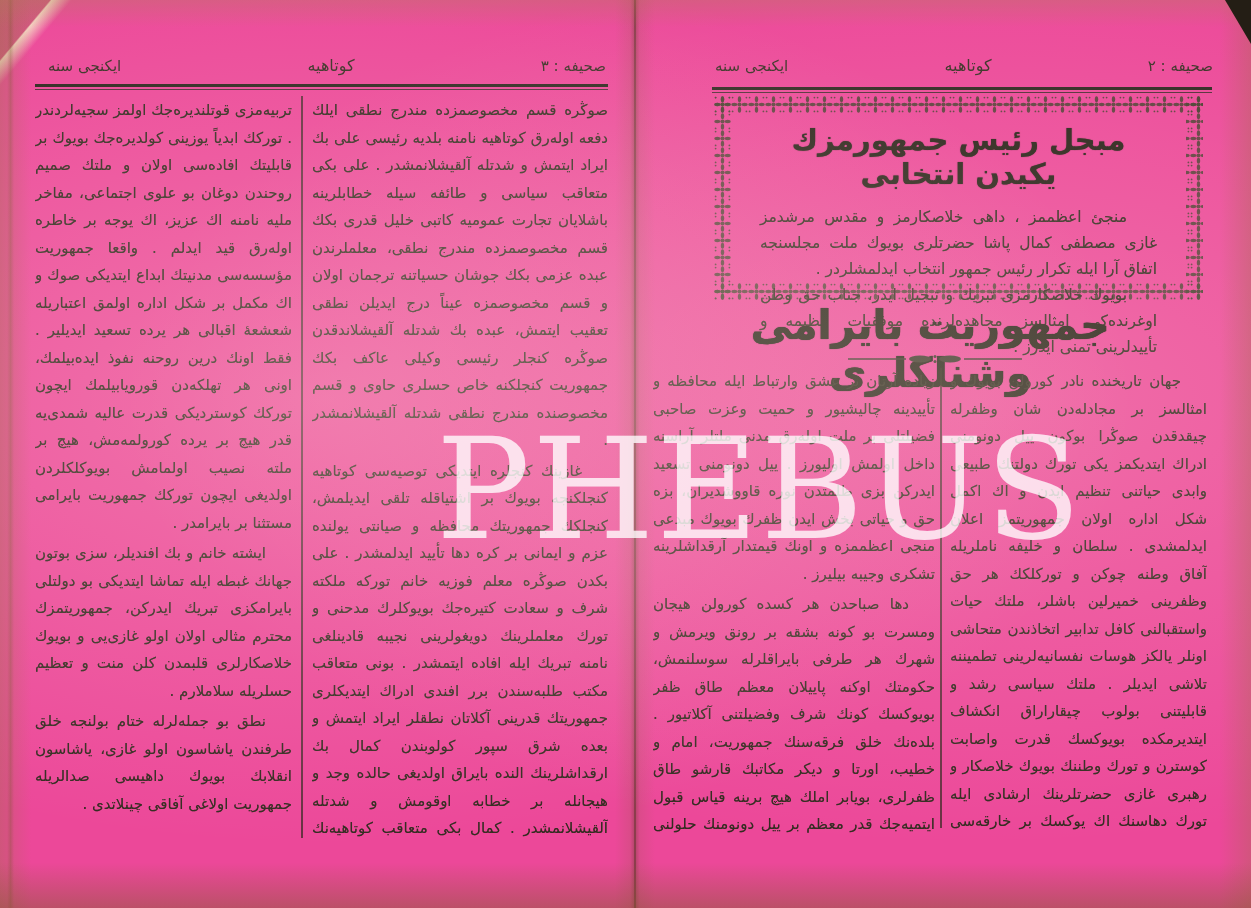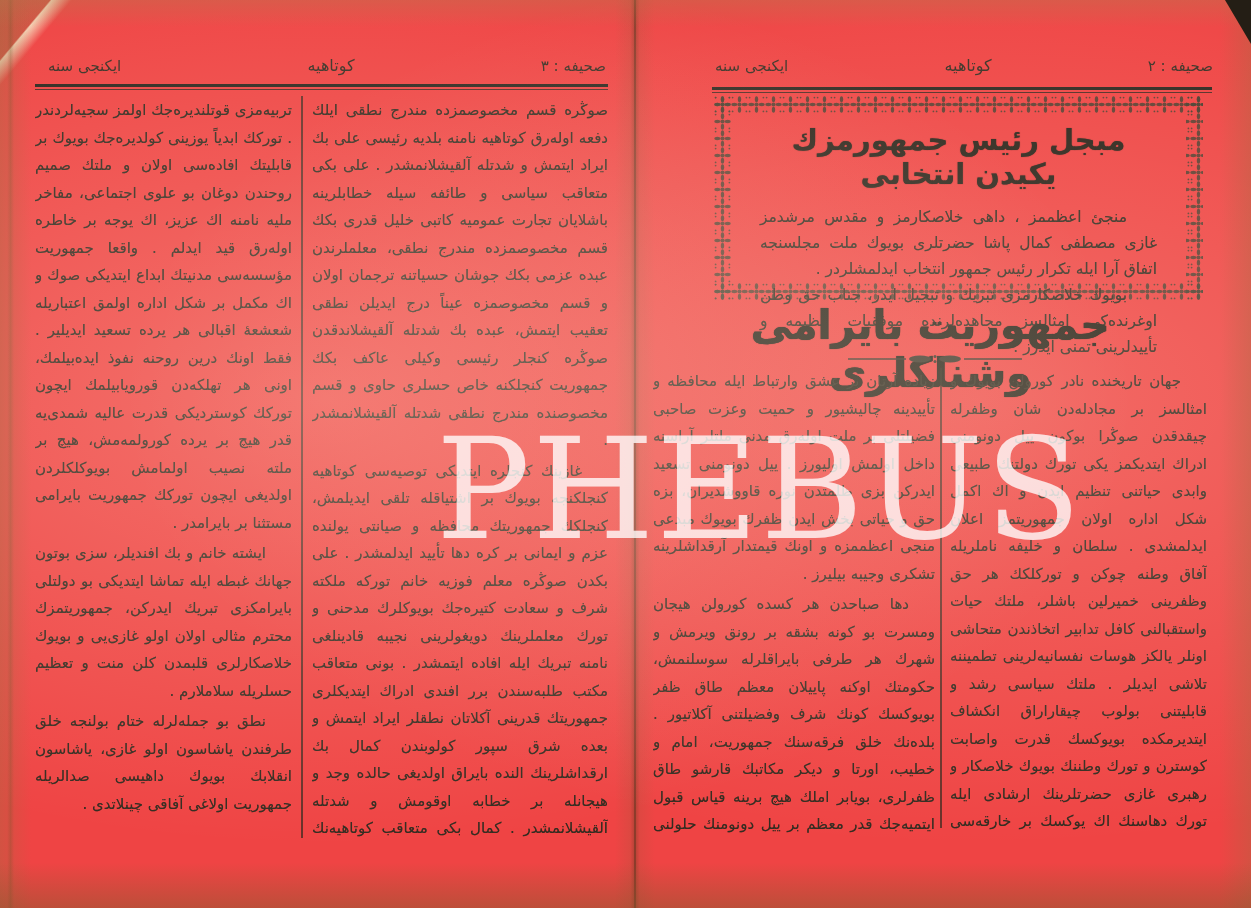--- a/index.html
+++ b/index.html
@@ -1,18 +1,18 @@
 <!DOCTYPE html>
 <html><head>
 <meta charset="utf-8">
 <style>
   html,body{margin:0;padding:0;background:#e6d6ae;}
   .stage{
     position:relative;width:1251px;height:908px;overflow:hidden;
-    background:#ef4444;
+    background:#ec4899;
     font-family:"DejaVu Sans",sans-serif;
   }
   
   .paper-shade{
     position:absolute;inset:0;pointer-events:none;z-index:5;
     background:
       linear-gradient(180deg, rgba(170,132,80,.30) 0, rgba(170,132,80,0) 3%,
                       rgba(170,132,80,0) 95%, rgba(128,90,44,.45) 100%),
       linear-gradient(90deg, rgba(150,112,62,.32) 0, rgba(150,112,62,0) 2.5%,
                       rgba(150,112,62,0) 97.5%, rgba(150,112,62,.30) 100%),

